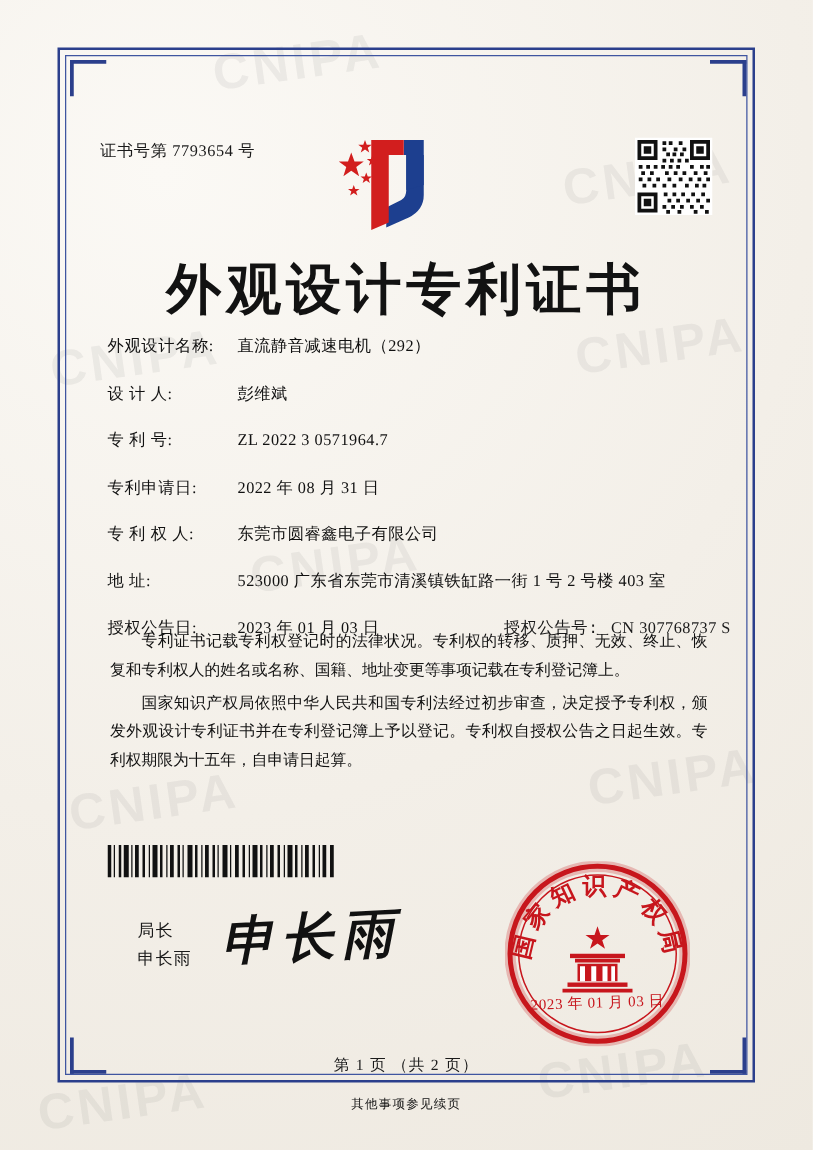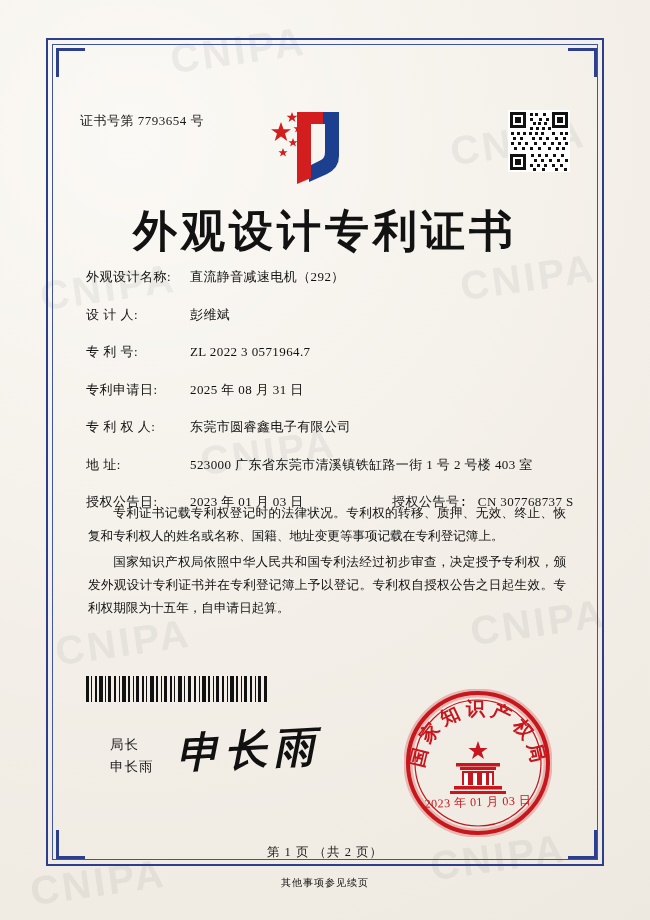--- a/index.html
+++ b/index.html
@@ -136,21 +136,21 @@
     letter-spacing: 0.5px;
     color: #111;
   }
   .row .val {
     flex: 1;
     letter-spacing: 0.4px;
     color: #111;
   }
   .row .lbl2 {
     flex: 0 0 auto;
-    margin-left: 22px;
+    margin-left: 33px;
     margin-right: 10px;
     letter-spacing: 0.5px;
     font-family: Liberation Mono, monospace;
   }
   .row .val2 {
     flex: 0 0 auto;
     letter-spacing: 0.4px;
   }
   .row.split .val { flex: 0 0 180px; }
 
@@ -370,21 +370,21 @@
       <div class="row">
         <div class="lbl">设 计 人:</div>
         <div class="val">彭维斌</div>
       </div>
       <div class="row">
         <div class="lbl">专 利 号:</div>
         <div class="val">ZL 2022 3 0571964.7</div>
       </div>
       <div class="row">
         <div class="lbl">专利申请日:</div>
-        <div class="val">2025 年 08 月 31 日</div>
+        <div class="val">2022 年 08 月 31 日</div>
       </div>
       <div class="row">
         <div class="lbl">专 利 权 人:</div>
         <div class="val">东莞市圆睿鑫电子有限公司</div>
       </div>
       <div class="row">
         <div class="lbl">地 址:</div>
         <div class="val">523000 广东省东莞市清溪镇铁缸路一街 1 号 2 号楼 403 室</div>
       </div>
       <div class="row split">

